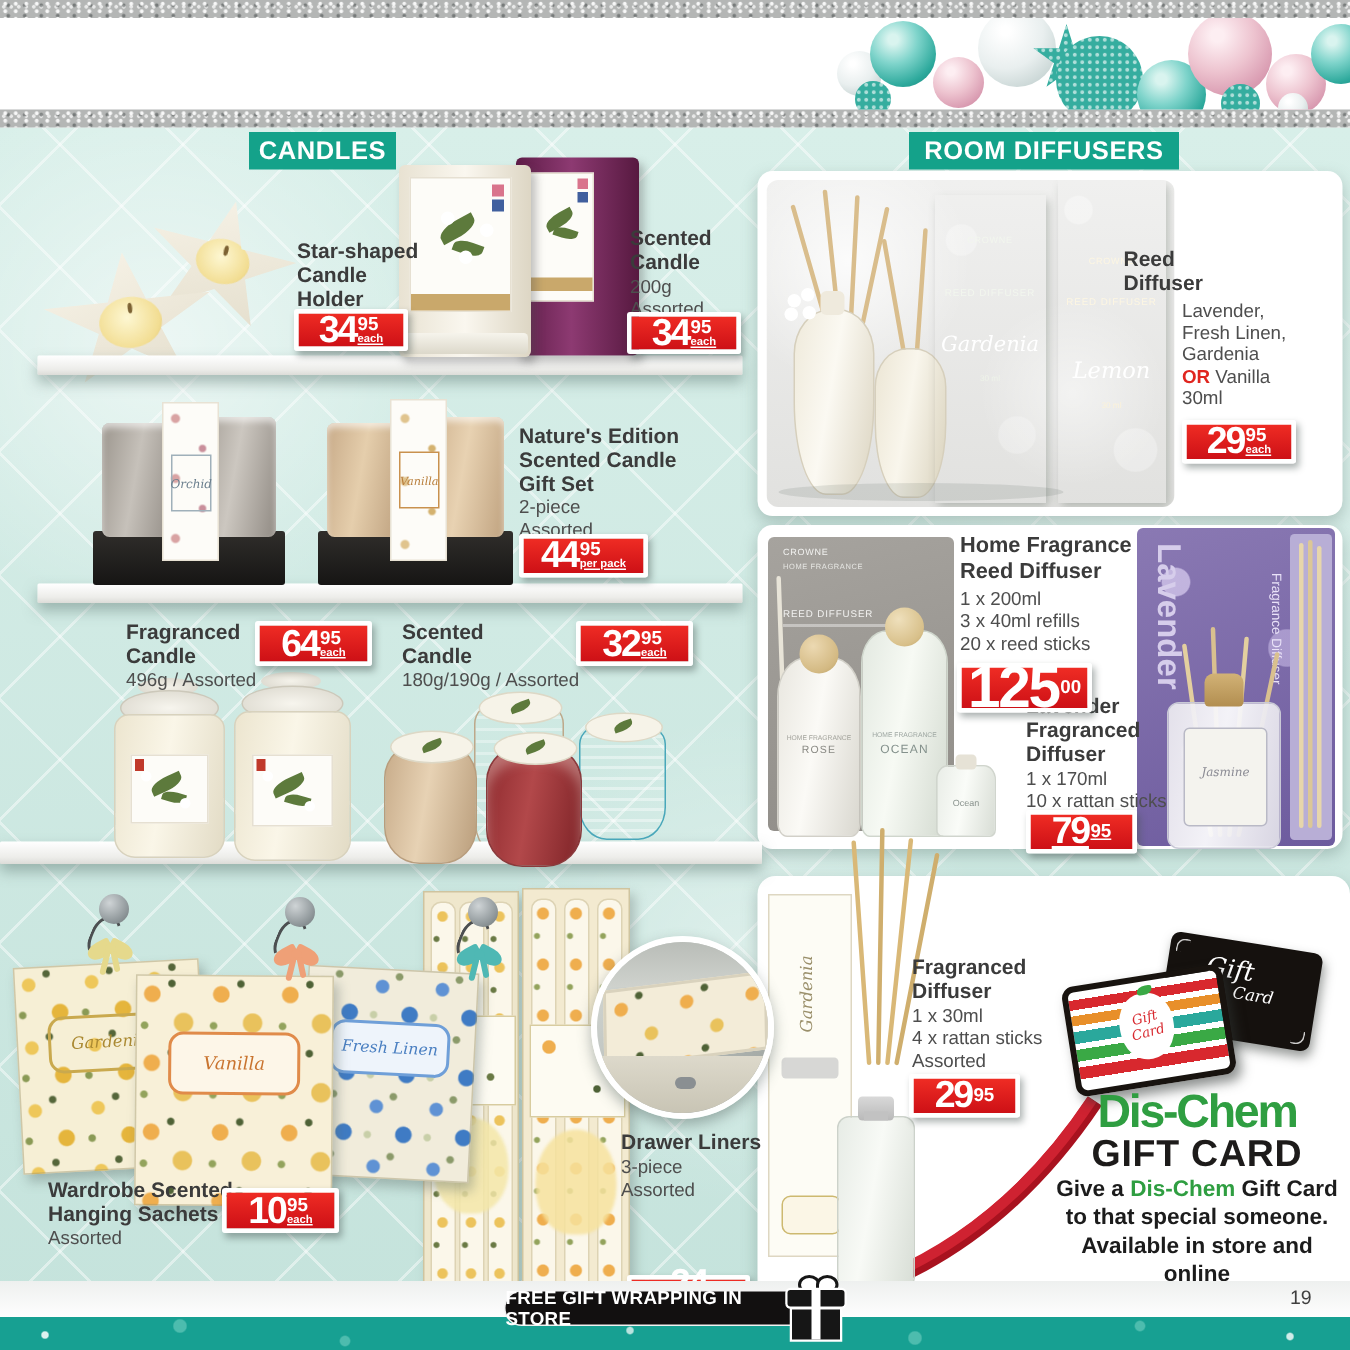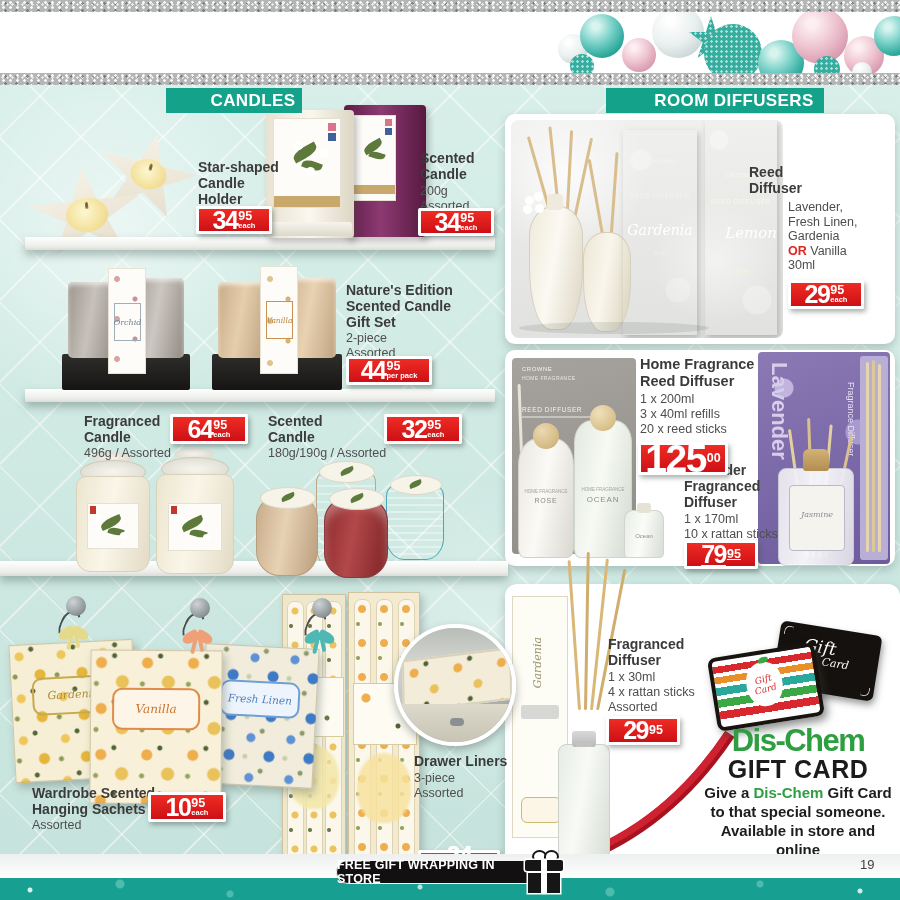--- a/index.html
+++ b/index.html
@@ -25,35 +25,35 @@
     font-size:50px;color:#18a18a;letter-spacing:-2px;}
   .baubles{position:absolute;left:552px;top:12px;width:348px;height:61px;overflow:hidden;}
   .bb{position:absolute;border-radius:50%;}
   .glossy-teal{background:radial-gradient(circle at 35% 28%, #d9f4ef 8%, #7fd4cb 38%, #2da99c 72%, #157f76);}
   .glitter-teal{background-color:#35ad9f;background-image:radial-gradient(rgba(255,255,255,.6) 1px, transparent 1.5px);background-size:5px 5px;}
   .pinkb{background:radial-gradient(circle at 35% 28%, #fdeef2 8%, #edc3cf 45%, #d593ab 82%, #bd7d97);}
   .silverb{background:radial-gradient(circle at 35% 28%, #ffffff 6%, #e9efef 50%, #c3d1d0 86%, #a9b8b8);}
   .star-orn{position:absolute;clip-path:polygon(50% 0%, 61% 35%, 98% 35%, 68% 57%, 79% 91%, 50% 70%, 21% 91%, 32% 57%, 2% 35%, 39% 35%);}
   
   .banner{position:absolute;z-index:12;background:#14a28a;color:#fff;font-weight:bold;font-size:17px;
-    display:flex;align-items:center;justify-content:center;letter-spacing:.4px;padding-left:38px;}
+    display:flex;align-items:center;justify-content:center;letter-spacing:.4px;}
   
   .shelf{position:absolute;z-index:5;background:linear-gradient(#ffffff,#ededea 70%,#dcdcd8);
     box-shadow:0 5px 9px rgba(100,125,120,.5);border-radius:1px;}
   
   .nm{position:absolute;z-index:11;font-weight:bold;font-size:14px;line-height:16px;color:#3b3b3b;}
   .dt{position:absolute;z-index:11;font-size:12.5px;line-height:15px;color:#4e4e4e;}
   .or{color:#e0251f;font-weight:bold;}
   
   .price{position:absolute;z-index:13;background:linear-gradient(#ef2c24,#cd1016);border:3px solid #fff;border-radius:2px;
     box-shadow:2px 3px 5px rgba(70,85,82,.45);color:#fff;display:flex;align-items:center;justify-content:center;}
   .price .r{font-weight:bold;font-size:25px;line-height:1;letter-spacing:-1.5px;}
   .price .s{display:flex;flex-direction:column;align-items:flex-start;margin-left:1px;}
   .price .c{font-weight:bold;font-size:12.5px;line-height:11px;}
-  .price .u{font-weight:bold;font-size:7.5px;line-height:8px;white-space:nowrap;}
+  .price .u{font-weight:bold;font-size:7.5px;line-height:8px;white-space:nowrap;text-decoration:underline;}
   .price.big .r{font-size:39px;}
   
   .card{position:absolute;z-index:2;background:#fff;border-radius:10px;box-shadow:0 4px 10px rgba(90,115,110,.35);}
   .photo{position:absolute;border-radius:8px;background:
      radial-gradient(circle at 20% 25%, rgba(255,255,255,.8), transparent 30%),
      radial-gradient(circle at 75% 65%, rgba(255,255,255,.5), transparent 25%),
      linear-gradient(#f0f0ef,#e1e1df);}
   
   .star5{position:absolute;clip-path:polygon(50% 0%, 61% 35%, 98% 35%, 68% 57%, 79% 91%, 50% 70%, 21% 91%, 32% 57%, 2% 35%, 39% 35%);
     background:linear-gradient(160deg,#f8f4e9,#e3ddcb);filter:drop-shadow(2px 4px 3px rgba(90,100,95,.35));}
@@ -447,21 +447,21 @@
          background-image:radial-gradient(circle at 18px 30px, rgba(255,255,255,.3) 10px, transparent 11px),radial-gradient(circle at 55px 160px, rgba(255,255,255,.25) 12px, transparent 13px);">
       <div style="position:absolute;top:28px;width:100%;text-align:center;font-size:6px;color:#f2f6ee;letter-spacing:.5px;">CROWNE</div>
       <div style="position:absolute;top:62px;width:100%;text-align:center;font-size:6.5px;color:#f2f6ee;letter-spacing:.6px;">REED DIFFUSER</div>
       <div class="scriptw" style="position:absolute;top:92px;width:100%;text-align:center;font-size:14px;">Gardenia</div>
       <div style="position:absolute;top:120px;width:100%;text-align:center;font-size:5.5px;color:#eef3e9;">30 ml</div>
     </div>
     <div class="abs" style="left:194px;top:0;width:72px;height:215px;background:linear-gradient(170deg,#d4a52e,#bd8d14);box-shadow:2px 3px 6px rgba(90,100,90,.35);
          background-image:radial-gradient(circle at 14px 20px, rgba(255,255,255,.35) 9px, transparent 10px),radial-gradient(circle at 52px 180px, rgba(255,255,255,.3) 14px, transparent 15px);">
       <div style="position:absolute;top:52px;width:100%;text-align:center;font-size:6px;color:#fdf6e2;letter-spacing:.5px;">CROWNE</div>
       <div style="position:absolute;top:78px;width:100%;text-align:center;font-size:6.5px;color:#fdf6e2;letter-spacing:.6px;">REED DIFFUSER</div>
-      <div class="scriptw" style="position:absolute;top:104px;width:100%;text-align:right;font-size:15px;">Lemon</div>
+      <div class="scriptw" style="position:absolute;top:118px;width:100%;text-align:center;font-size:15px;">Lemon</div>
       <div style="position:absolute;top:148px;width:100%;text-align:center;font-size:5.5px;color:#fbf2da;">30 ml</div>
     </div>
     <div class="abs" style="left:8px;top:202px;width:190px;height:12px;border-radius:50%;background:rgba(60,70,65,.12);"></div>
   </div>
   <div class="nm" style="left:749px;top:164px;">
     <div>Reed</div>
     <div>Diffuser</div>
   </div>
   <div class="dt" style="left:788px;top:200px;line-height:14.5px;">
     <div>Lavender,</div>

